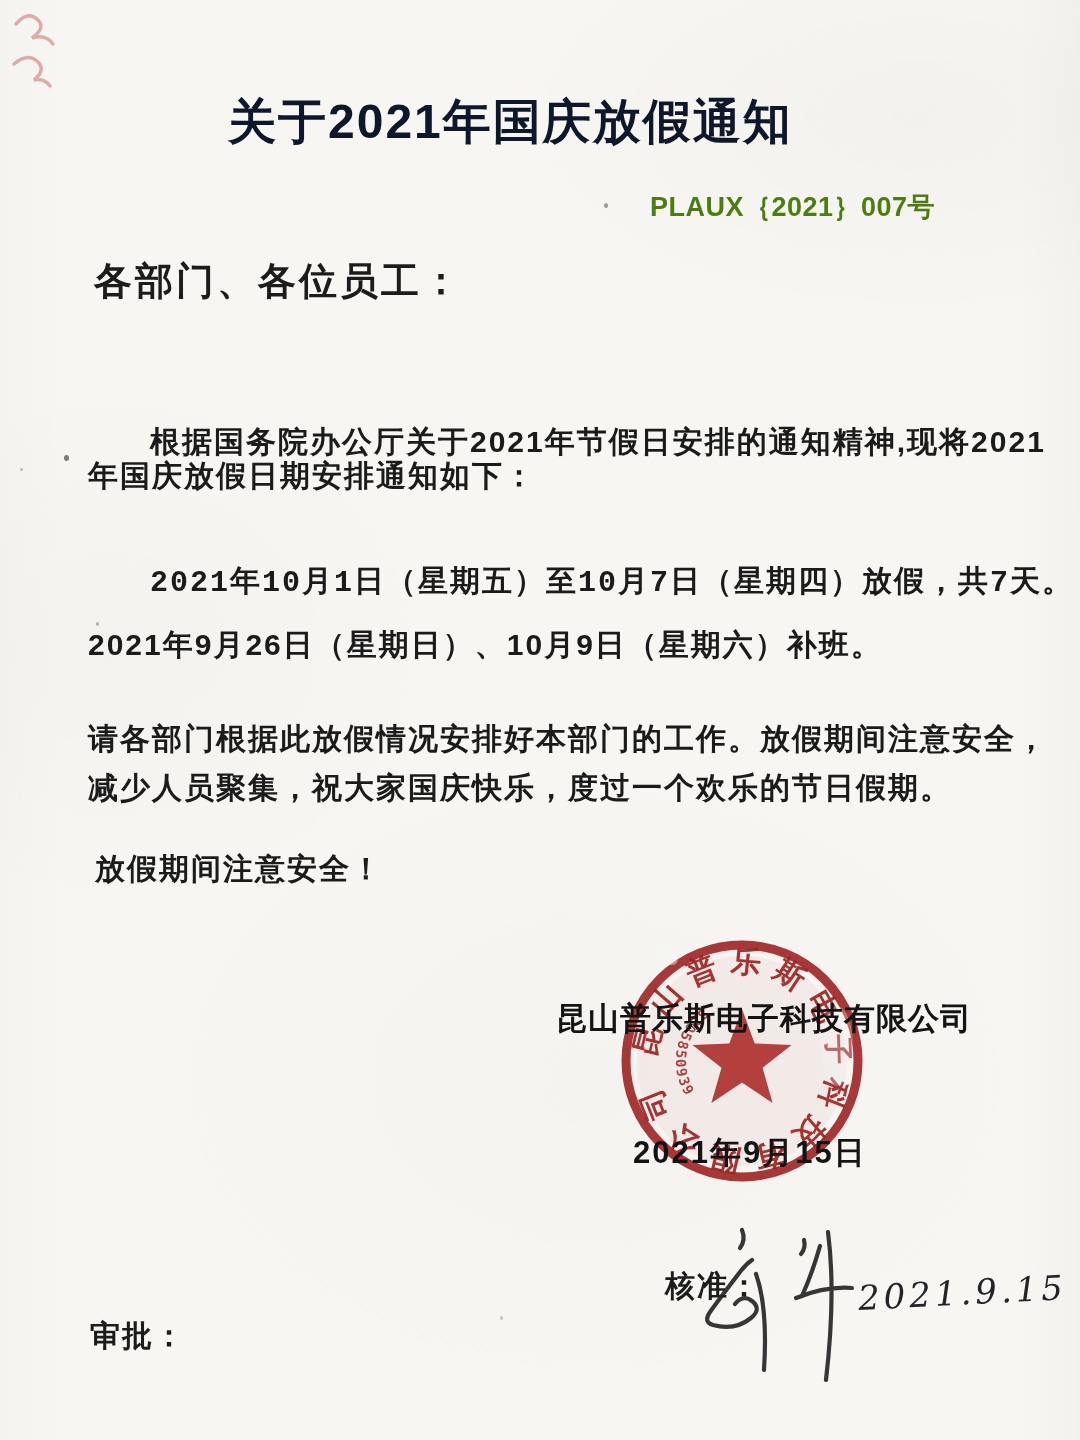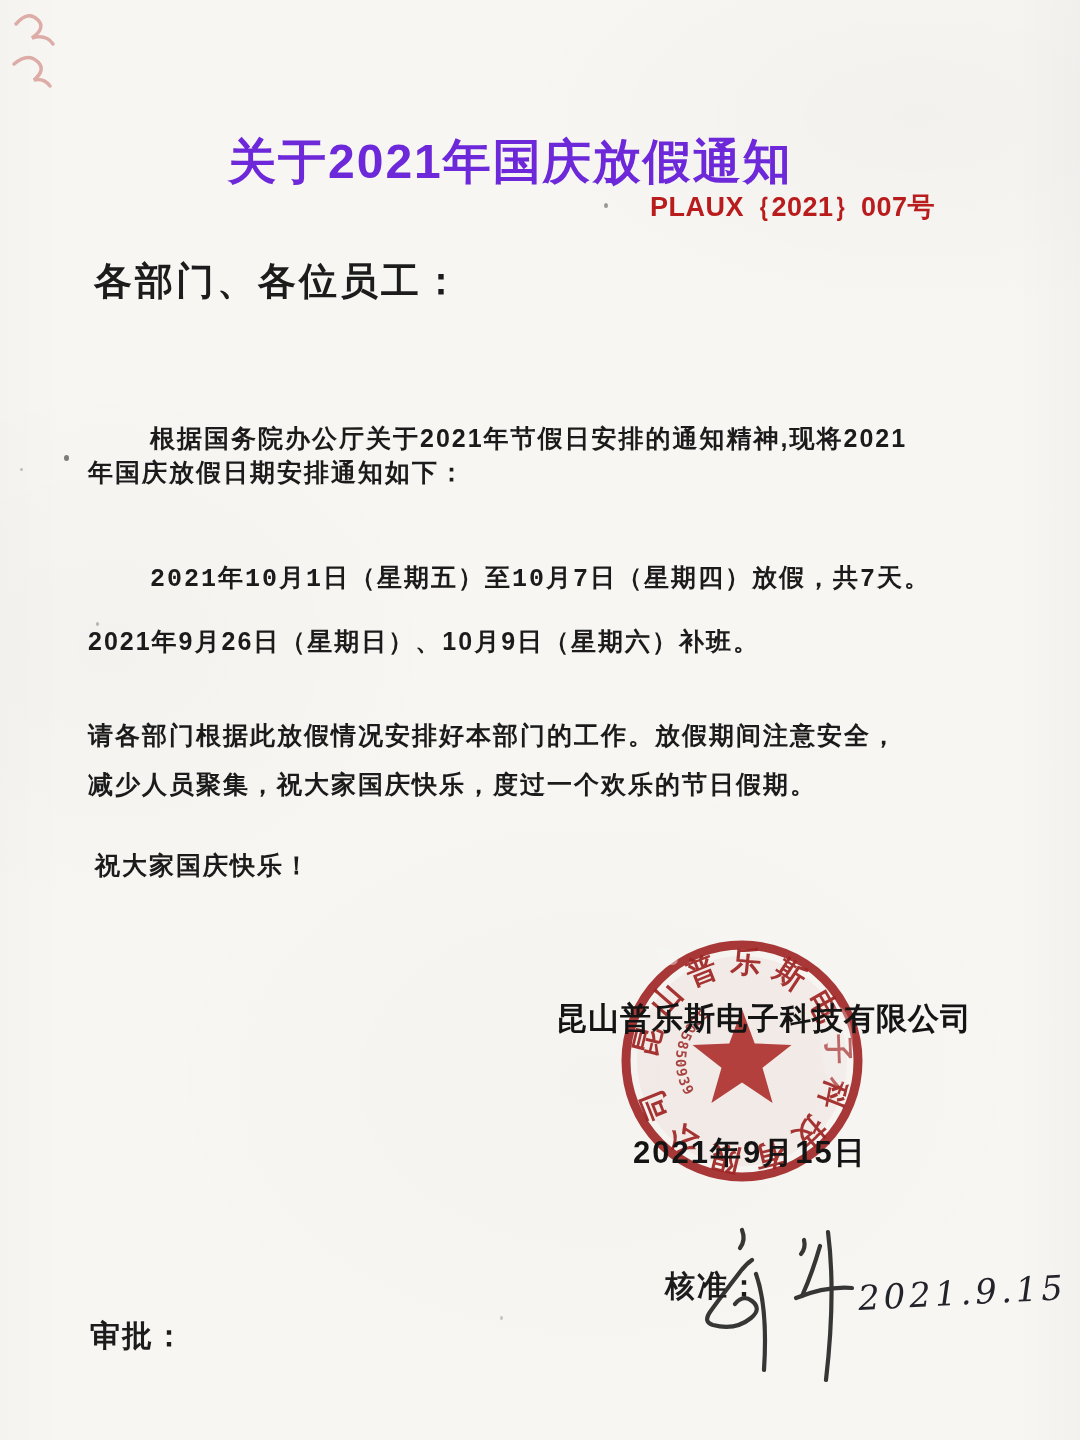--- a/index.html
+++ b/index.html
@@ -12,24 +12,24 @@
   .paper{
     position:absolute;inset:0;
     background:
       radial-gradient(ellipse 600px 300px at 85% 8%, rgba(0,0,0,0.02), transparent 70%),
       radial-gradient(ellipse 500px 400px at 10% 45%, rgba(0,0,0,0.015), transparent 70%),
       radial-gradient(ellipse 700px 500px at 55% 75%, rgba(0,0,0,0.012), transparent 70%),
       linear-gradient(90deg, rgba(0,0,0,0.012) 0%, rgba(0,0,0,0) 6%, rgba(0,0,0,0) 94%, rgba(0,0,0,0.02) 100%),
       #f7f6f3;
   }
   .txt{position:absolute;color:#1c1c1c;white-space:nowrap;}
-  .title{left:228px;top:90px;font-size:48px;font-weight:900;letter-spacing:2px;color:#6d28d9;margin-top:40px;}
-  .docnum{left:650px;top:189px;font-size:27px;font-weight:800;letter-spacing:0.5px;color:#b91c1c;}
+  .title{left:228px;top:90px;font-size:48px;font-weight:900;letter-spacing:2px;color:#0f172a;}
+  .docnum{left:650px;top:189px;font-size:27px;font-weight:800;letter-spacing:0.5px;color:#4d7c0f;}
   .salutation{left:94px;top:256px;font-size:38px;font-weight:800;letter-spacing:3px;}
-  .bodyline{font-size:25px;font-weight:700;letter-spacing:2px;color:#1b1b1b;}
+  .bodyline{font-size:30px;font-weight:700;letter-spacing:2px;color:#1b1b1b;}
   .ln0{left:150px;top:422px;}
   .ln1{left:88px;top:456px;}
   .ln2{left:150px;top:561px;font-family:Liberation Mono, monospace;}
   .ln3{left:88px;top:625px;}
   .ln4{left:88px;top:703px;margin-top:16px;}
   .ln5{left:88px;top:768px;}
   .ln6{left:95px;top:849px;}
   .company{left:556px;top:998px;font-size:31px;font-weight:900;letter-spacing:1px;color:#141414;}
   .sigdate{left:633px;top:1088px;font-size:31px;font-weight:900;letter-spacing:2px;color:#141414;margin-top:44px;}
   .approve{left:618px;top:1266px;font-size:30px;font-weight:900;letter-spacing:2px;margin-left:47px;}
@@ -91,21 +91,21 @@
 <div class="txt title">关于2021年国庆放假通知</div>
 <div class="txt docnum">PLAUX｛2021｝007号</div>
 <div class="txt salutation">各部门、各位员工：</div>
 
 <div class="txt bodyline ln0">根据国务院办公厅关于2021年节假日安排的通知精神,现将2021</div>
 <div class="txt bodyline ln1">年国庆放假日期安排通知如下：</div>
 <div class="txt bodyline ln2">2021年10月1日（星期五）至10月7日（星期四）放假，共7天。</div>
 <div class="txt bodyline ln3">2021年9月26日（星期日）、10月9日（星期六）补班。</div>
 <div class="txt bodyline ln4">请各部门根据此放假情况安排好本部门的工作。放假期间注意安全，</div>
 <div class="txt bodyline ln5">减少人员聚集，祝大家国庆快乐，度过一个欢乐的节日假期。</div>
-<div class="txt bodyline ln6">祝大家国庆快乐！</div>
+<div class="txt bodyline ln6">放假期间注意安全！</div>
 
 <div class="txt company">昆山普乐斯电子科技有限公司</div>
 <div class="txt sigdate">2021年9月15日</div>
 
 <div class="txt approve">核准：</div>
 
 <svg class="sign-svg" width="160" height="175" viewBox="0 0 160 175">
   <g fill="none" stroke="#262626" stroke-width="4.2" stroke-linecap="round" stroke-linejoin="round" opacity="0.92">
     <path d="M42 18 q4 10 -2 18"></path>
     <path d="M52 48 q-6 4 -12 12 q-20 26 -30 40 q-7 10 3 13 q22 6 38 -7 q11 -9 1 -17 q-9 -7 -17 3"></path>

